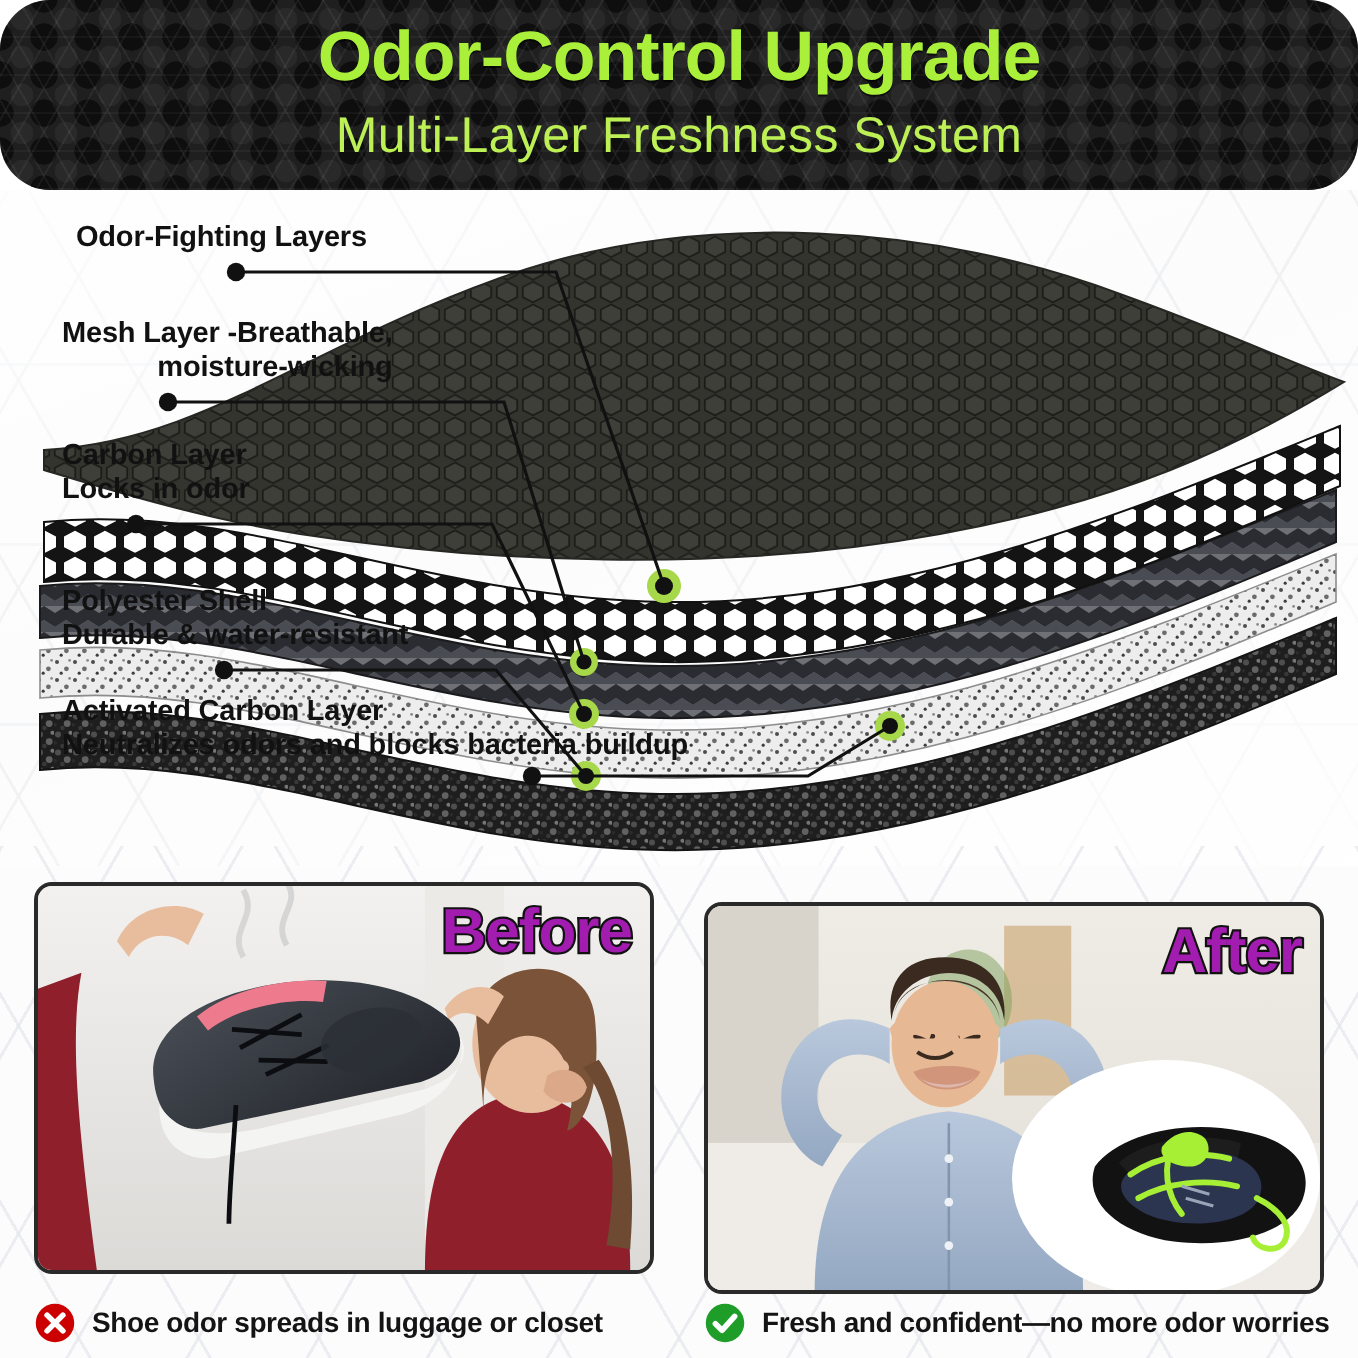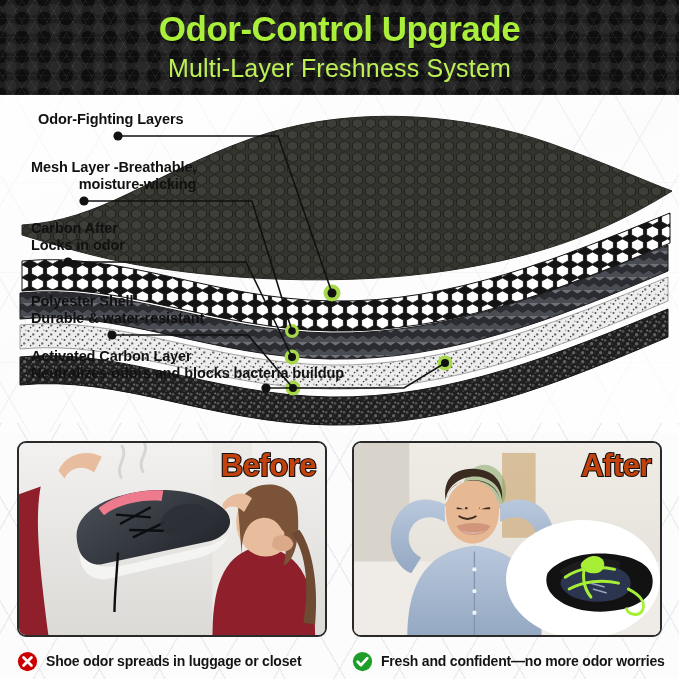--- a/index.html
+++ b/index.html
@@ -9,20 +9,21 @@
     background:#ffffff;
     position:relative;
     overflow:hidden;
   }
 
   
   #header {
     position:absolute; left:0; top:0; width:679px; height:95px;
     background:#1f1f1f;
     overflow:hidden;
+    border-radius:25px;
   }
   #header .hexbg {
     position:absolute; inset:0;
     background-image:
       radial-gradient(circle at 50% 50%, rgba(255,255,255,0.045) 0 38%, transparent 40%),
       radial-gradient(circle at 50% 50%, rgba(0,0,0,0.55) 0 46%, transparent 48%);
     background-size:22px 19px, 22px 19px;
     background-position:0 0, 11px 9px;
   }
   #header .hexbg2 {
@@ -85,25 +86,25 @@
     background-image:
       repeating-linear-gradient(60deg, rgba(228,231,235,0.7) 0 1.5px, transparent 1.5px 52px),
       repeating-linear-gradient(-60deg, rgba(228,231,235,0.7) 0 1.5px, transparent 1.5px 52px);
   }
   .panel {
     position:absolute; top:8px; width:310px; height:196px;
     border:2.5px solid #2a2a2a; border-radius:9px;
     overflow:hidden; background:#ddd; z-index:5;
   }
   #panel-before { left:17px; }
-  #panel-after  { left:352px; }
+  #panel-after  { left:352px;margin-top:10px; }
 
   .badge {
     position:absolute; top:7px; right:9px; z-index:20;
-    font-size:31px; font-weight:bold; color:#c2410c;
+    font-size:31px; font-weight:bold; color:#a21caf;
     line-height:1; letter-spacing:-0.5px;
     -webkit-text-stroke:2.2px #111;
     paint-order:stroke fill;
   }
 
   .caption {
     position:absolute; top:214px; height:28px;
     display:flex; align-items:center; gap:8px; z-index:6;
   }
   #caption-before { left:17px; }
@@ -228,21 +229,21 @@
   </svg>
 
   <div class="lbl" style="left:20px; top:16px;">
     <span class="l1">Odor-Fighting Layers</span>
   </div>
   <div class="lbl" style="left:13px; top:64px;">
     <span class="l1">Mesh Layer -Breathable,</span>
     <span class="l2">moisture-wicking</span>
   </div>
   <div class="lbl" style="left:13px; top:125px;">
-    <span class="l1">Carbon After</span>
+    <span class="l1">Carbon Layer</span>
     <span class="l2">Locks in odor</span>
   </div>
   <div class="lbl" style="left:13px; top:253px;">
     <span class="l1">Activated Carbon Layer</span>
     <span class="l2">Neutralizes odors and blocks bacteria buildup</span>
   </div>
   <div class="lbl" style="left:13px; top:198px;">
     <span class="l1">Polyester Shell</span>
     <span class="l2">Durable &amp; water-resistant</span>
   </div>

